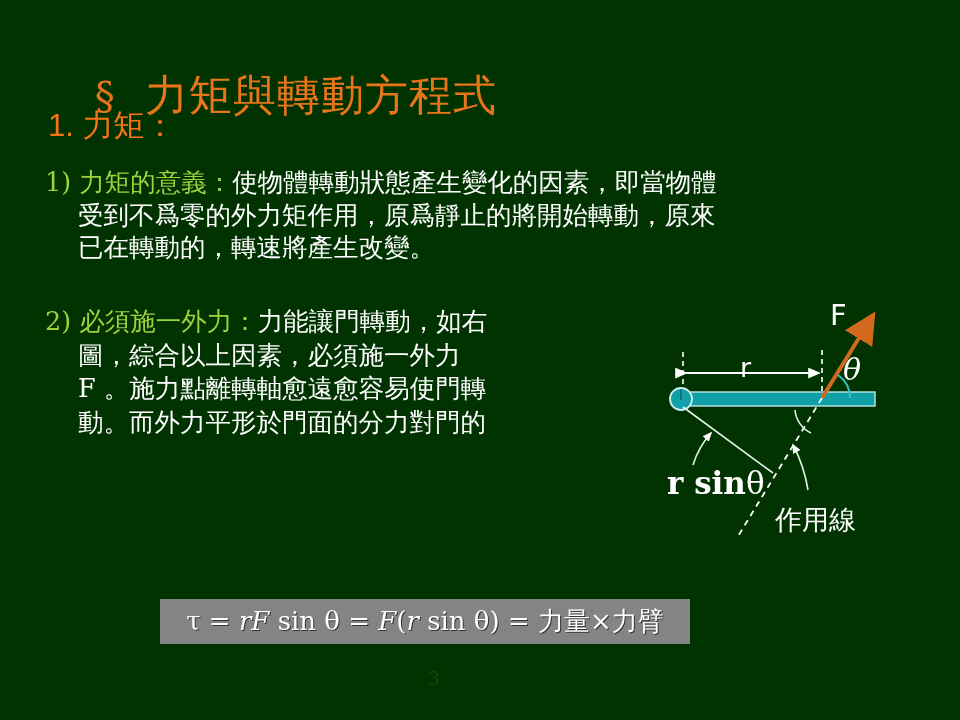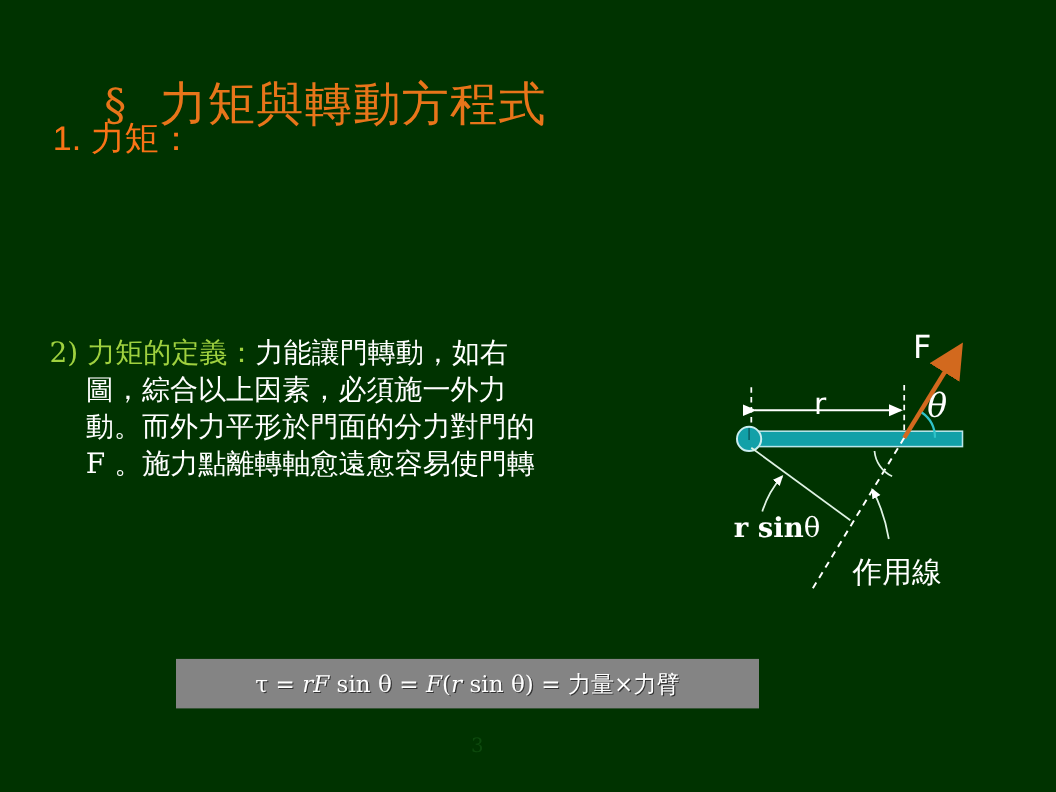--- a/index.html
+++ b/index.html
@@ -100,21 +100,21 @@
     top: 599px;
     width: 530px;
     height: 45px;
     background: #848484;
     display: flex;
     align-items: center;
     justify-content: center;
   }
   #formula {
     font-family: "DejaVu Serif", serif;
-    font-size: 21px;
+    font-size: 26px;
     color: #FFFFFF;
     white-space: pre;
     text-shadow: 1px 1px 0 #333;
   }
   #formula .v { font-style: italic; }
 
   
   #pagenum {
     position: absolute;
     left: 0;
@@ -157,47 +157,52 @@
   }
   #lbl-theta {
     left: 198px;
     top: 62px;
     font-size: 30px;
     font-style: italic;
   }
   #lbl-rsin {
     left: 22px;
     top: 175px;
-    font-size: 25px;
+    font-size: 31px;
     font-weight: bold;
   }
   #lbl-rsin .thsym { font-weight: normal; }
   #lbl-line {
     left: 130px;
     top: 212px;
     font-size: 27px;
   }
 </style>
 </head>
 <body>
 
 <div id="slide">
 
   <div id="title">
     <span class="sect">§</span><span>&nbsp; </span><span>力矩與轉動方程式</span>
   </div>
 
   <div id="heading1">1. 力矩：</div>
 
+  <div id="para1" class="para">
+    <span class="marker">1)</span><span> </span><span class="lead">力矩的意義：</span><span class="body">使物體轉動狀態產生變化的因素，即當物體</span>
+    <span class="hang">受到不爲零的外力矩作用，原爲靜止的將開始轉動，原來</span>
+    <span class="hang">已在轉動的，轉速將產生改變。</span>
+  </div>
 
   <div id="para2" class="para">
-    <span class="marker">2)</span><span> </span><span class="lead">力矩的定義：</span><span>力能讓門轉動，如右</span>
+    <span class="marker">2)</span><span> </span><span class="lead">必須施一外力：</span><span>力能讓門轉動，如右</span>
     <span class="hang">圖，綜合以上因素，必須施一外力</span>
+    <span class="hang"><span>F</span><span> 。施力點離轉軸愈遠愈容易使門轉</span></span>
     <span class="hang">動。而外力平形於門面的分力對門的</span>
-    <span class="hang"><span>F</span><span> 。施力點離轉軸愈遠愈容易使門轉</span></span>
   </div>
 
   <div id="diagram">
     <svg width="315" height="275" viewBox="0 0 315 275">
       <defs>
         <marker id="arrowOrange" markerWidth="8" markerHeight="8" refX="4" refY="4" orient="auto">
           <path d="M0,0 L8,4 L0,8 Z" fill="#D2691E"></path>
         </marker>
         <marker id="arrowWhite" markerWidth="8" markerHeight="8" refX="6" refY="3" orient="auto">
           <path d="M0,0 L7,3 L0,6 Z" fill="#FFFFFF"></path>

